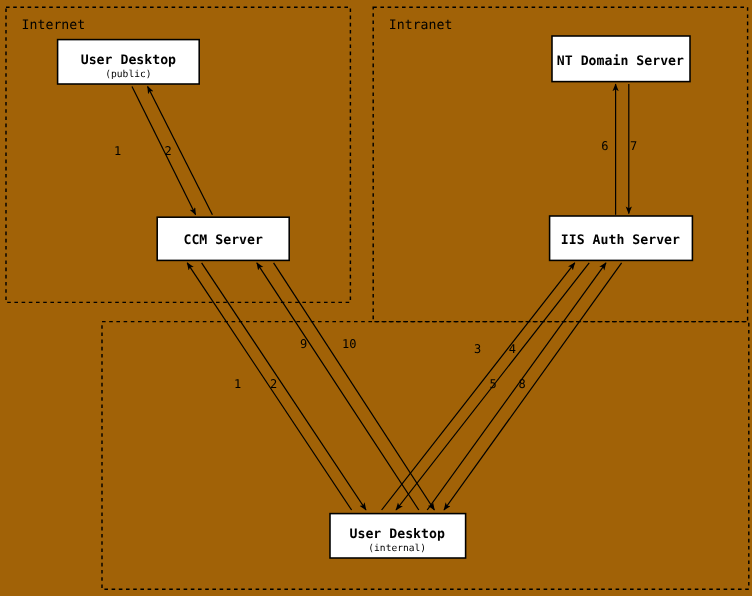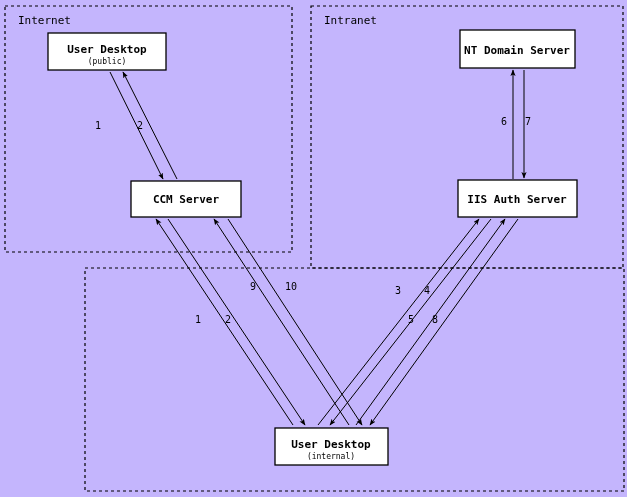--- a/index.html
+++ b/index.html
@@ -8,21 +8,21 @@
     padding: 0;
     background: #ffffff;
   }
   body {
     font-family: "DejaVu Sans Mono", monospace;
   }
   #diagram-root {
     position: relative;
     width: 627px;
     height: 497px;
-    background: #c4b5fd;
+    background: #a16207;
     overflow: hidden;
   }
   svg.layer {
     position: absolute;
     left: 0;
     top: 0;
     width: 627px;
     height: 497px;
   }
   .zone-label {

